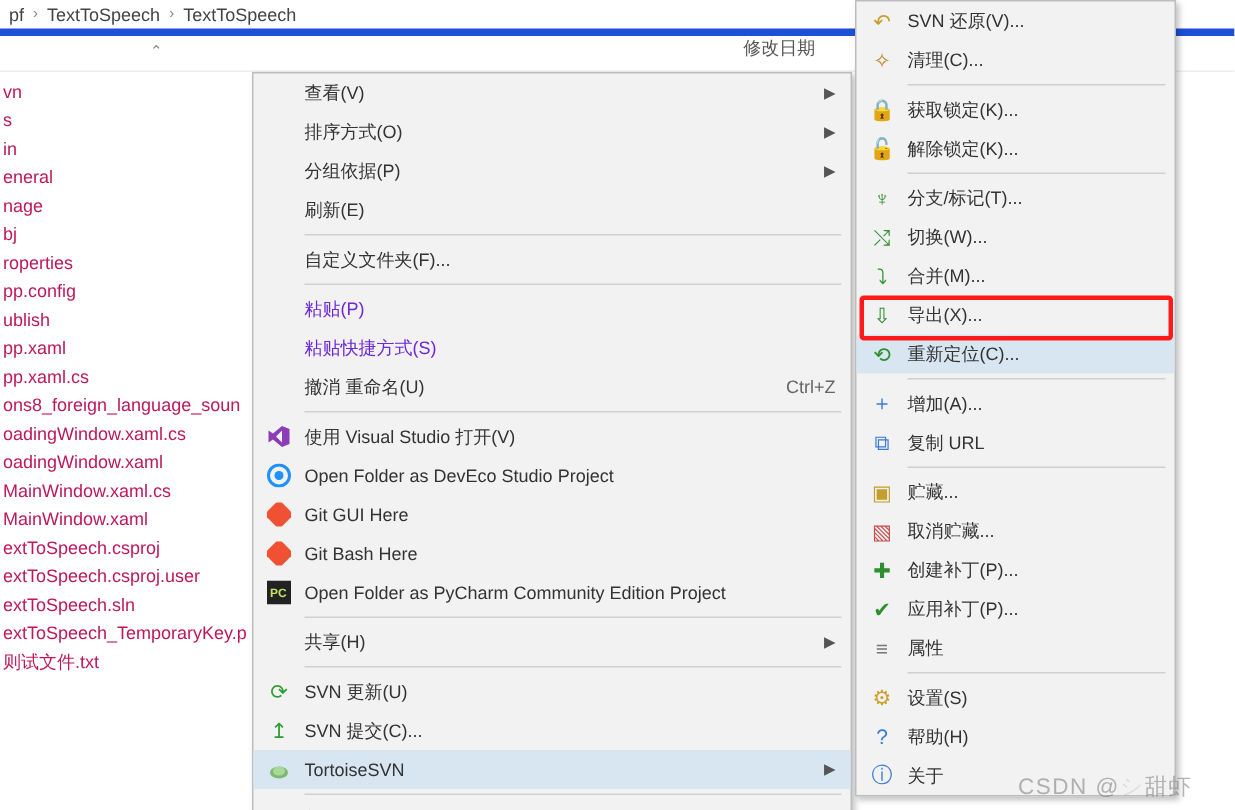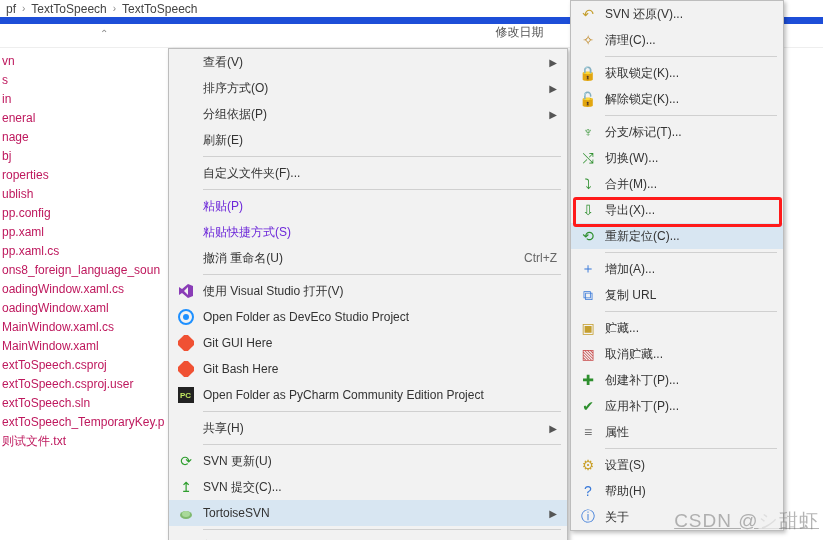--- a/index.html
+++ b/index.html
@@ -12,21 +12,21 @@
     height: 540px;
     background: #fff;
     overflow: hidden;
     position: relative;
   }
   .breadcrumb {
     display: flex;
     align-items: center;
     height: 24px;
     padding: 0 6px;
-    border-bottom: 7px solid #1d4ed8;
+    border-bottom: 5px solid #1d4ed8;
     gap: 6px;
     color: #444;
   }
   .breadcrumb .sep { color: #888; font-size: 10px; }
   .sortrow { position:absolute; top:28px; left:100px; font-size:10px; color:#888; }
   .headers {
     display: flex;
     align-items: center;
     height: 24px;
     padding-left: 228px;
@@ -85,25 +85,24 @@
     left: 573px;
     top: 197px;
     width: 209px;
     height: 30px;
     border: 3px solid #ff1a1a;
     border-radius: 3px;
     pointer-events: none;
   }
   .watermark {
     position: absolute;
-    right: 4px; bottom: 6px;
+    right: 28px; bottom: 6px;
     color: rgba(120,120,120,0.55);
-    font-size: 19px;
+    font-size: 15px;
     letter-spacing: 1px;
-    text-decoration: underline;
   }
   .watermark .cn { font-family: "Microsoft YaHei"; }
   svg.ic { width:16px; height:16px; }
 </style>
 </head>
 <body>
 
 <div class="breadcrumb">
   <span>pf</span>
   <span class="sep">›</span>
@@ -120,22 +119,22 @@
 </div>
 
 <div class="filepane">
   <div>vn</div>
   <div>s</div>
   <div>in</div>
   <div>eneral</div>
   <div>nage</div>
   <div>bj</div>
   <div>roperties</div>
+  <div>pp.config</div>
   <div>ublish</div>
-  <div>pp.config</div>
   <div>pp.xaml</div>
   <div>pp.xaml.cs</div>
   <div>ons8_foreign_language_soun</div>
   <div>oadingWindow.xaml.cs</div>
   <div>oadingWindow.xaml</div>
   <div>MainWindow.xaml.cs</div>
   <div>MainWindow.xaml</div>
   <div>extToSpeech.csproj</div>
   <div>extToSpeech.csproj.user</div>
   <div>extToSpeech.sln</div>

